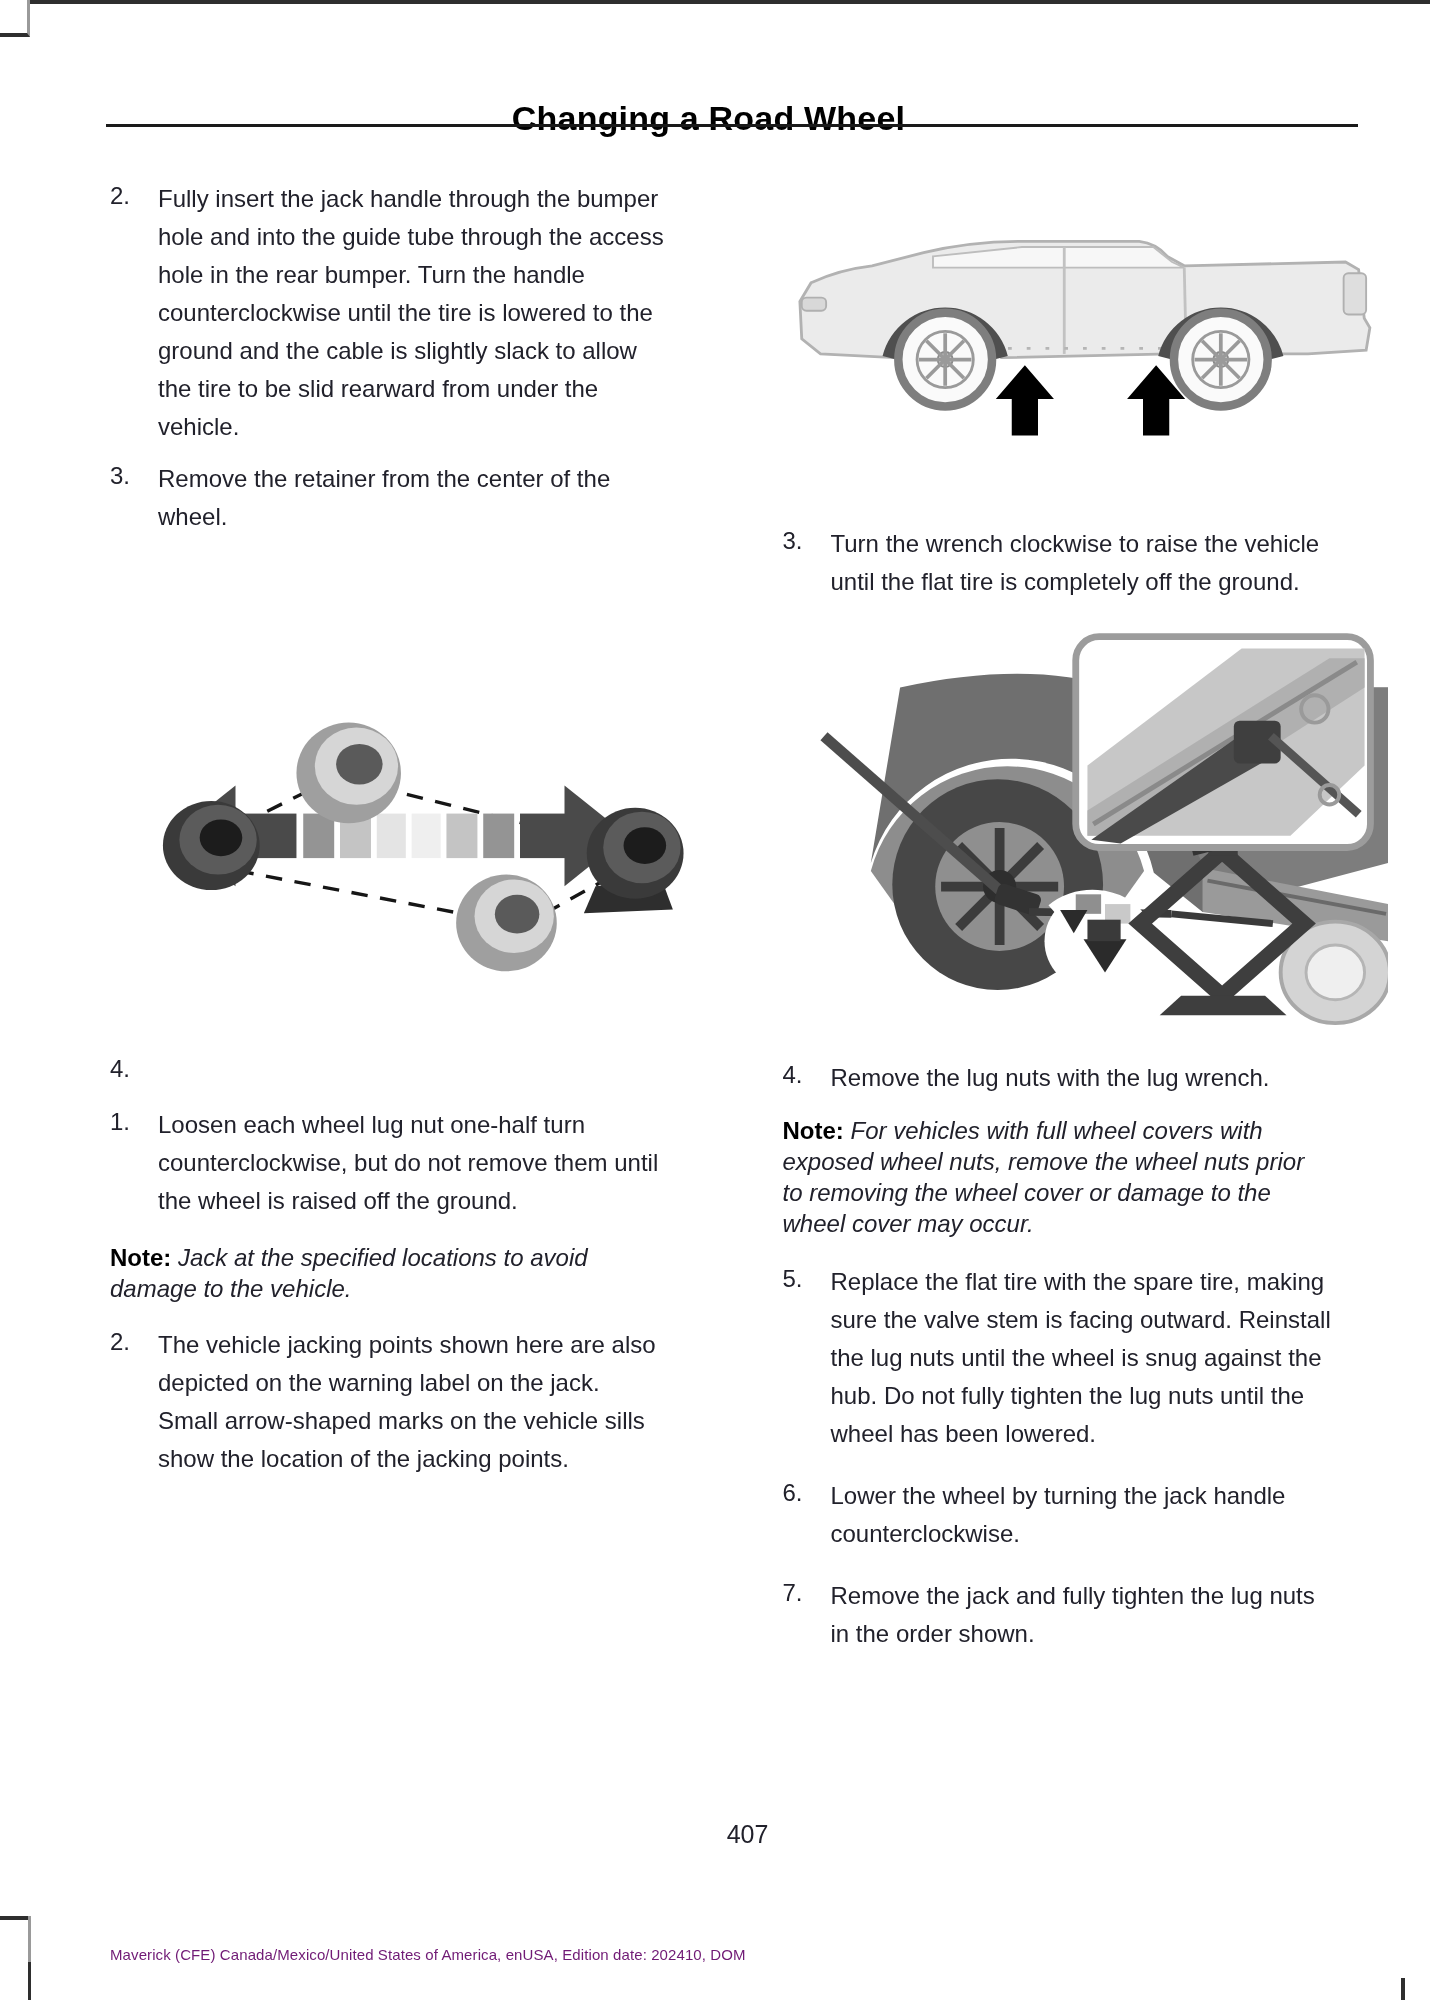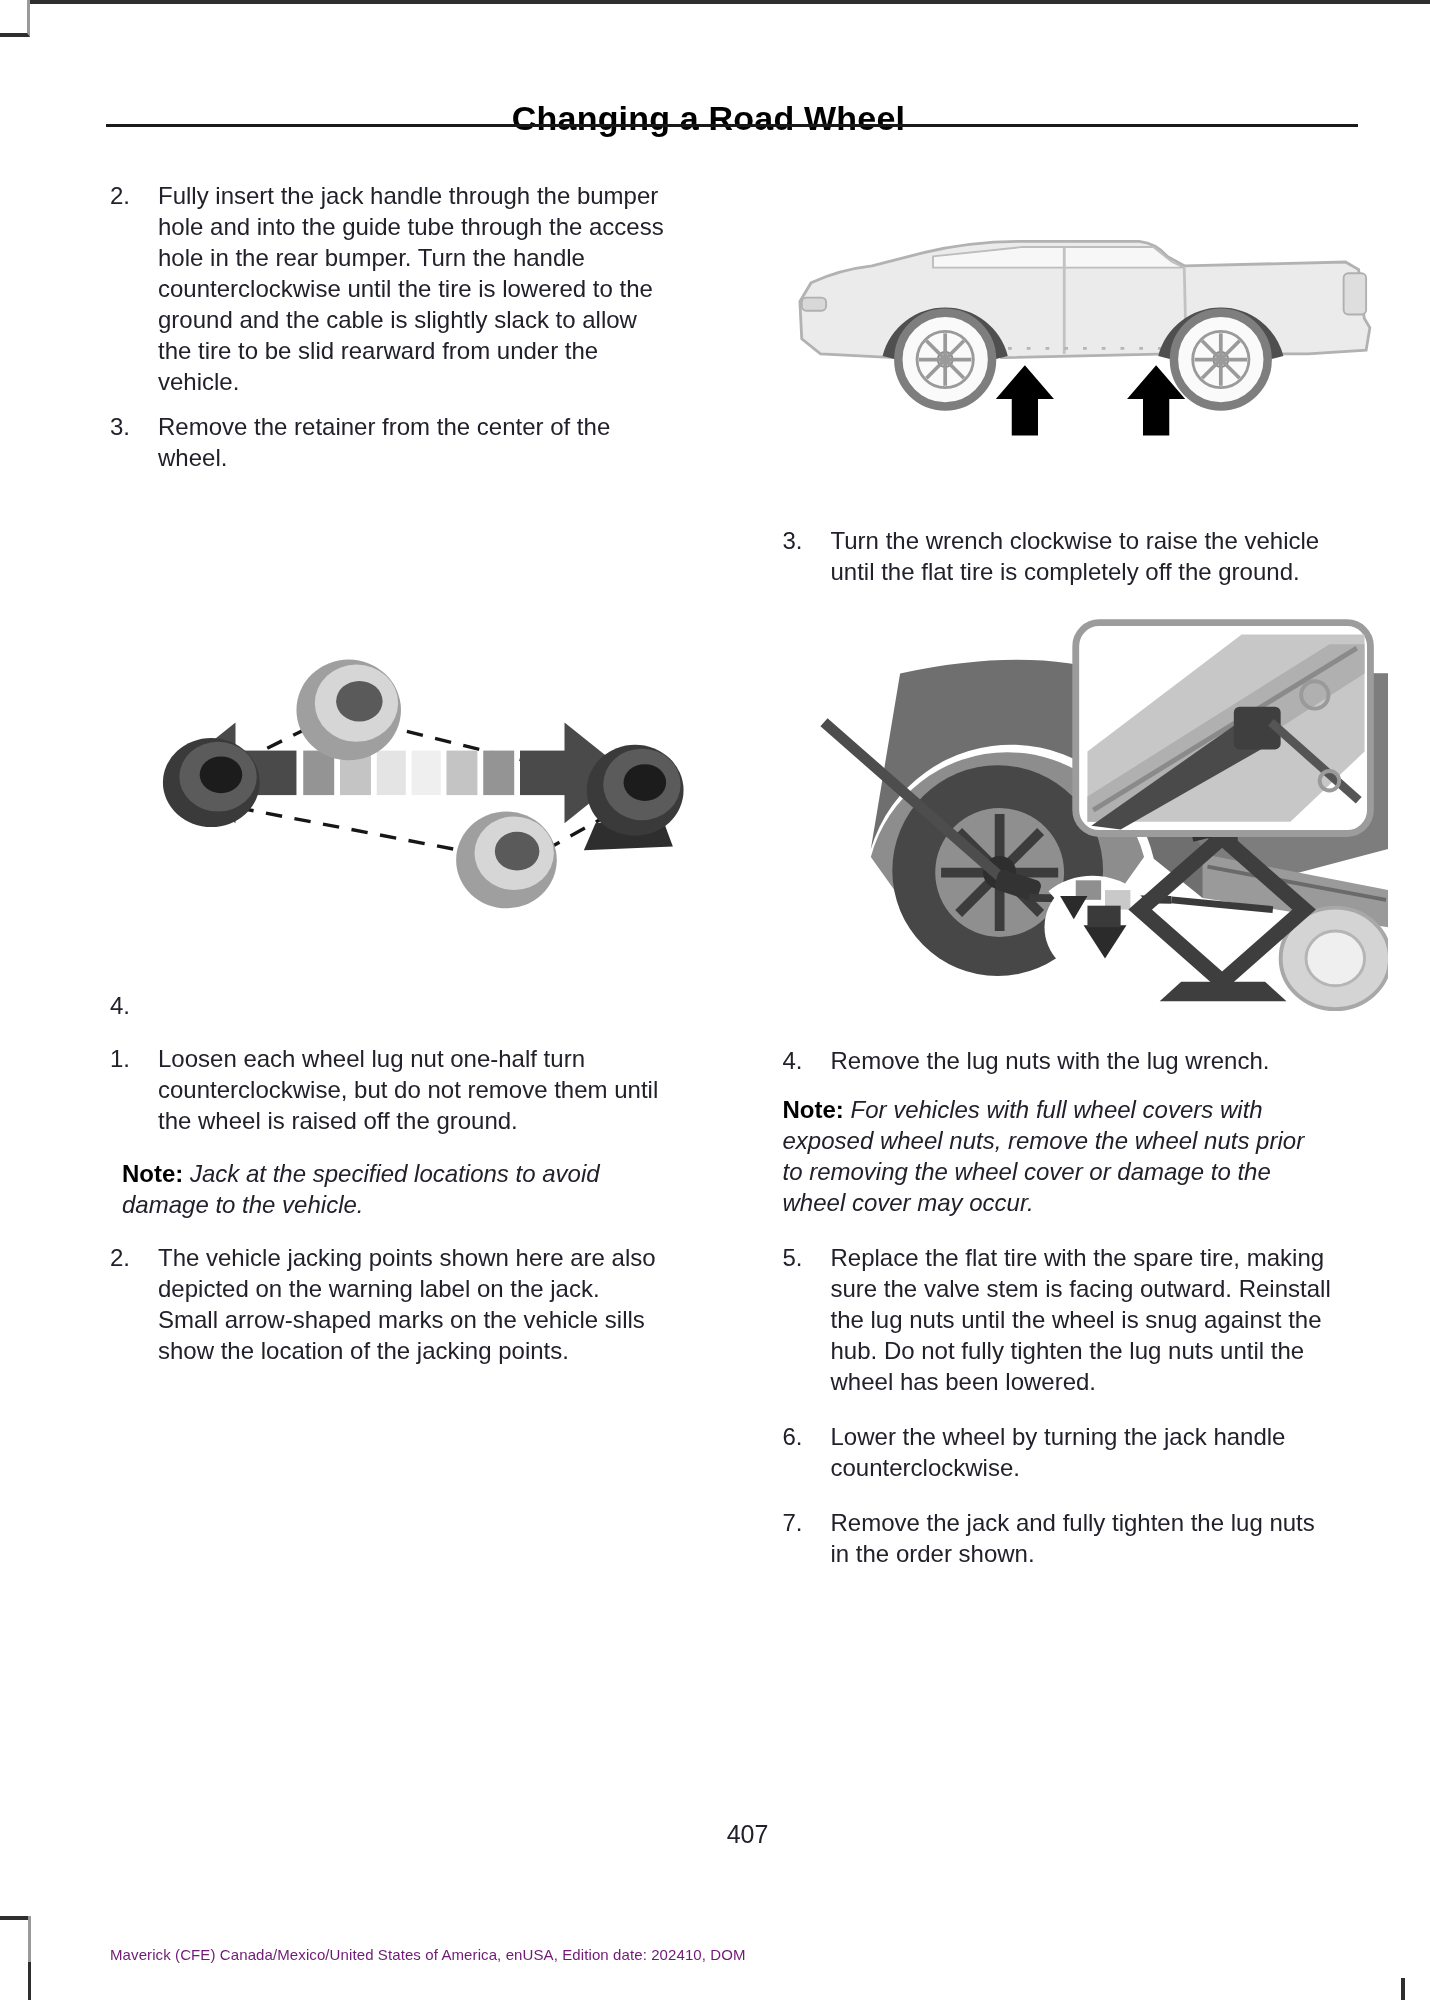--- a/index.html
+++ b/index.html
@@ -27,21 +27,21 @@
   }
   .title-rule {
     position:absolute; top:124px; left:106px; width:1252px; height:3px; background:#1a1a1a;
   }
 
   .columns { position:absolute; top:150px; left:110px; right:70px; display:flex; gap:95px; }
   .col { flex:1; min-width:0; }
 
   .step { display:flex; align-items:flex-start; }
   .step .num { flex:none; width:48px; font-size:24px; line-height:31px; }
-  .step .text { flex:1; font-size:24px; line-height:31px; max-width:507px; }
+  .step .text { flex:1; font-size:24px; line-height:38px; max-width:507px; }
 
   .note { font-size:24px; line-height:31px; max-width:530px; }
   .note .note-label { font-weight:bold; font-style:normal; color:#000; }
   .note .note-text  { font-style:italic; }
 
   .section-heading { font-size:28px; font-weight:bold; color:#000; margin:0; }
 
   .illo { display:block; }
 
   .page-number {
@@ -132,21 +132,21 @@
       <div class="step" style="margin-top:72px;">
         <span class="num">4.</span>
       </div>
 
 
       <div class="step" style="margin-top:22px;">
         <span class="num">1.</span>
         <span class="text">Loosen each wheel lug nut one-half turn counterclockwise, but do not remove them until the wheel is raised off the ground.</span>
       </div>
 
-      <p class="note" style="margin:22px 12px 0;">
+      <p class="note" style="margin:22px 0 0;">
         <span class="note-label">Note:</span><span class="note-text"> Jack at the specified locations to avoid damage to the vehicle.</span>
       </p>
 
       <div class="step" style="margin-top:22px;">
         <span class="num">2.</span>
         <span class="text">The vehicle jacking points shown here are also depicted on the warning label on the jack. Small arrow-shaped marks on the vehicle sills show the location of the jacking points.</span>
       </div>
     </div>
 
     <div class="col">

